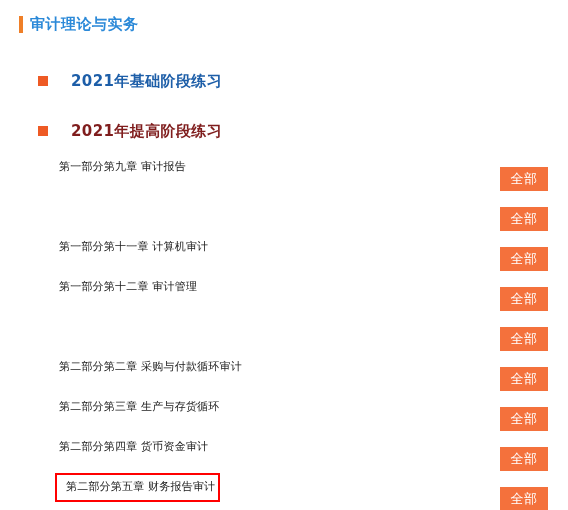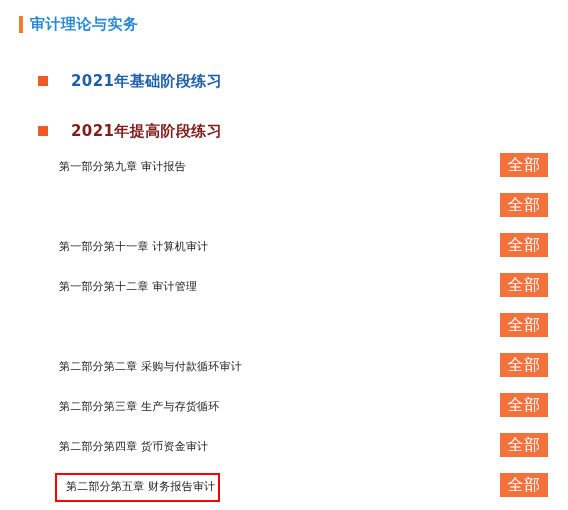--- a/index.html
+++ b/index.html
@@ -94,26 +94,26 @@
   }
   .chapter-row.highlighted .chapter-name {
     border: 2px solid #ff0000;
     left: 55px;
     top: 3px;
     padding: 2px 3px 3px 9px;
   }
   .all-button {
     position: absolute;
     left: 500px;
-    top: 3px;
+    top: 17px;
     width: 48px;
     height: 24px;
     background: #f4713c;
     color: #ffffff;
-    font-size: 16px;
+    font-size: 13px;
     line-height: 24px;
     text-align: center;
     letter-spacing: 0.5px;
     cursor: pointer;
     border: none;
     padding: 0;
     font-family: inherit;
   }
 </style>
 </head>

